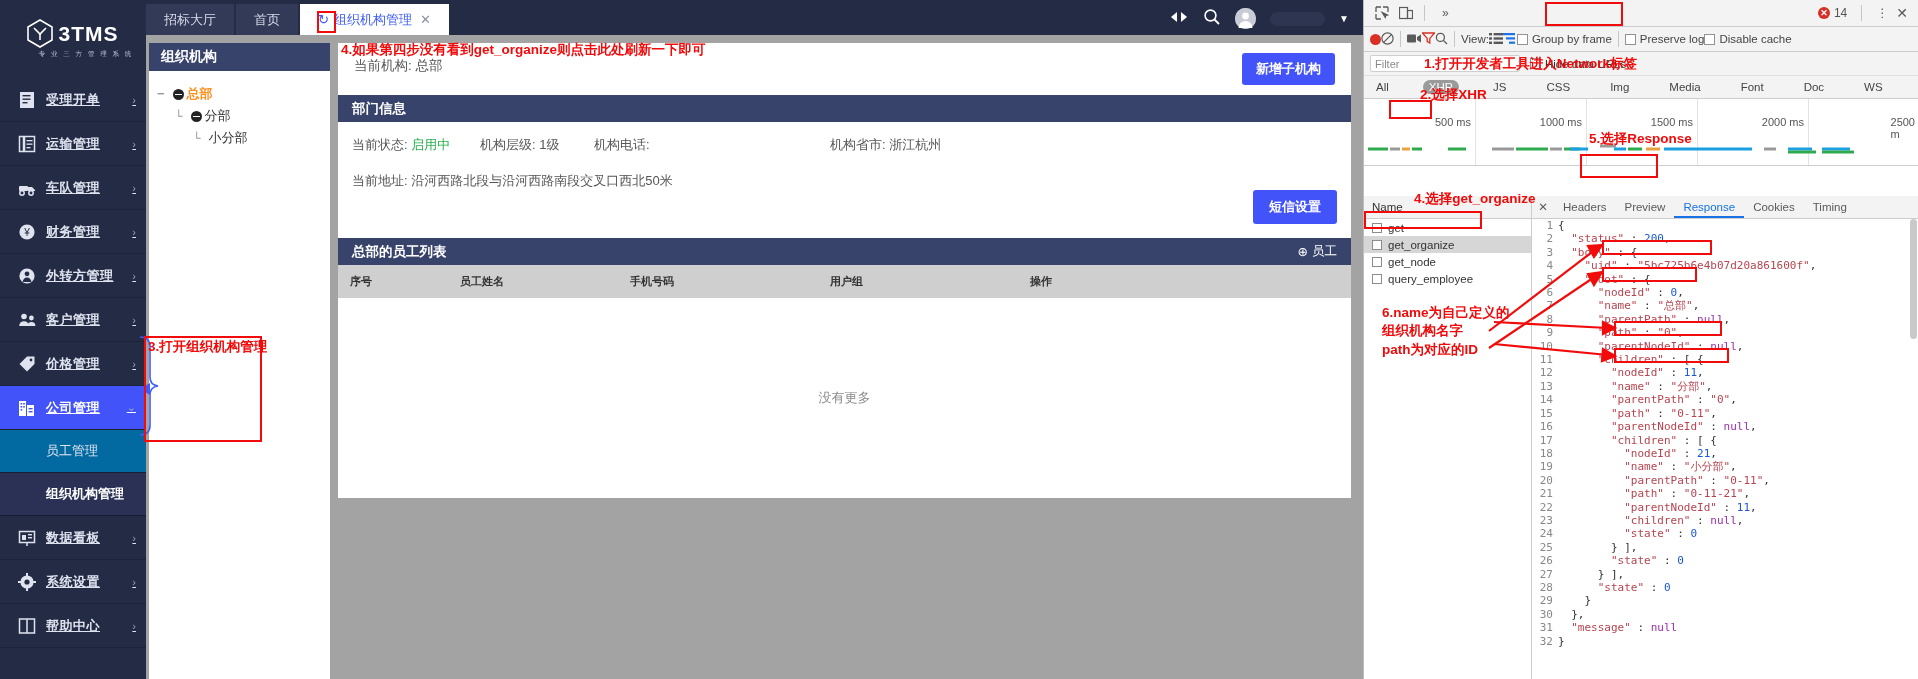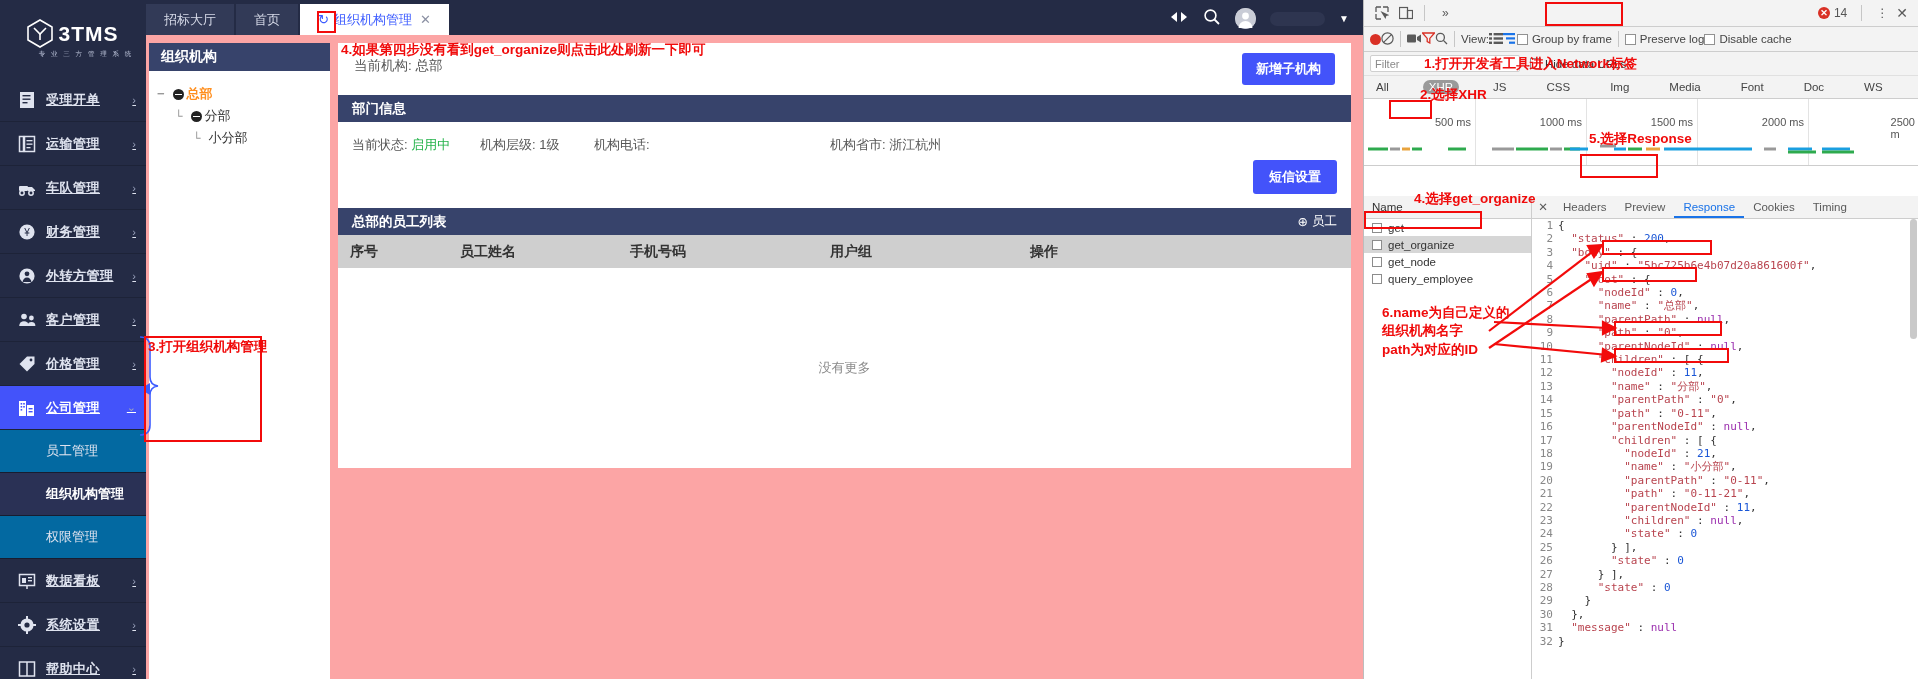--- a/index.html
+++ b/index.html
@@ -36,21 +36,21 @@
   .tabbar { height:35px; background:#242b45; display:flex; align-items:flex-end; position:relative; flex:0 0 35px; }
   .tab { height:31px; padding:0 18px; display:flex; align-items:center; font-size:13px;
          color:#d6dae8; background:#323a57; margin-right:2px; cursor:pointer; }
   .tab.active { background:#fff; color:#3b5bff; }
   .tab .spin { color:#3b5bff; margin-right:5px; font-size:13px; }
   .tab .x { margin-left:8px; color:#8b90a3; font-size:13px; }
   .topright { margin-left:auto; display:flex; align-items:center; gap:14px; padding:0 14px 6px 0; color:#fff; }
   .avatar { width:21px;height:21px;border-radius:50%;background:#c9ccd6;display:flex;align-items:center;justify-content:center; }
   .namepill { width:55px;height:14px;border-radius:7px;background:#2e3550; }
 
-  .body-area { flex:1; display:flex; background:#fca5a5; min-height:0; }
+  .body-area { flex:1; display:flex; background:#a3a3a3; min-height:0; }
 
   
   .tree-panel { width:181px; flex:0 0 181px; background:#fff; margin:8px 0 0 3px; }
   .tree-head { background:#37436b; color:#fff; font-weight:bold; font-size:14px; height:28px;
                display:flex; align-items:center; padding-left:12px; }
   .tree-body { padding:12px 0 0 8px; font-size:13px; }
   .tnode { display:flex; align-items:center; height:22px; }
   .tnode .minus { display:inline-block; width:11px;height:11px;border-radius:50%;background:#222;
                   position:relative; margin-right:3px; }
   .tnode .minus::after { content:""; position:absolute; left:2px; top:5px; width:7px; height:1.5px; background:#fff; }
@@ -71,21 +71,21 @@
   .info-row { display:flex; padding:14px 0 6px 14px; font-size:13px; color:#555; }
   .info-row .cell { }
   .c1 { width:128px; } .c2 { width:114px; } .c3 { width:236px; }
   .green { color:#25b34b; }
   .addr { padding:12px 0 0 14px; font-size:13px; color:#555; }
   .sms-wrap { position:relative; height:48px; }
   .btn-sms { position:absolute; right:14px; top:0px; background:#4353fa; color:#fff; border:none;
              padding:8px 16px; font-size:13px; font-weight:bold; border-radius:3px; cursor:pointer;
              font-family:"Liberation Sans",sans-serif;}
   .add-emp { font-size:12.5px; color:#fff; font-weight:normal; display:flex; align-items:center; gap:4px; cursor:pointer;}
-  .thead { background:#cfcfcf; height:33px; display:flex; align-items:center; font-size:14px; font-weight:bold; color:#333; }
+  .thead { background:#cfcfcf; height:33px; display:flex; align-items:center; font-size:11px; font-weight:bold; color:#333; }
   .thead div { padding-left:12px; }
   .th1{width:110px;} .th2{width:170px;} .th3{width:200px;} .th4{width:200px;} .th5{flex:1;}
   .empty { height:200px; display:flex; align-items:center; justify-content:center; color:#8a8a8a; font-size:13px; }
 
   
   .ann { position:absolute; color:#f00b0b; font-weight:bold; font-size:13.5px; white-space:nowrap; z-index:30;
          font-family:"Liberation Sans", sans-serif; }
   .redbox { position:absolute; border:2px solid #f20b0b; z-index:29; pointer-events:none; }
   .bluebrace { position:absolute; z-index:28; }
 
@@ -260,21 +260,20 @@
                 <rect x="2.6" y="10" width="1.6" height="1.6" fill="#4353fa"></rect>
                 <rect x="10.6" y="9" width="4" height="1.4" fill="#4353fa"></rect>
                 <rect x="10.6" y="12" width="4" height="1.4" fill="#4353fa"></rect>
               </svg>
             </span>
             <span class="lbl">公司管理</span>
             <span class="chev">⌄</span>
           </div>
           <div class="sub-item">员工管理</div>
           <div class="sub-item selected">组织机构管理</div>
-          <div class="sub-item">权限管理</div>
           <div class="nav-item">
             <span class="ico">
               <svg width="18" height="18" viewBox="0 0 18 18">
                 <rect x="1.5" y="2.5" width="15" height="11" fill="none" stroke="#dfe3ef" stroke-width="1.5"></rect>
                 <line x1="9" y1="13.5" x2="9" y2="17" stroke="#dfe3ef" stroke-width="1.5"></line>
                 <rect x="4" y="6" width="4" height="5" fill="#dfe3ef"></rect>
                 <rect x="10" y="5" width="4" height="1.4" fill="#dfe3ef"></rect>
                 <rect x="10" y="8" width="4" height="1.4" fill="#dfe3ef"></rect>
               </svg>
             </span>
@@ -393,20 +392,24 @@
                 <span>1级</span>
               </div>
               <div class="cell c3">
                 <span>机构电话:</span>
                 <span></span>
               </div>
               <div class="cell">
                 <span>机构省市:</span>
                 <span>浙江杭州</span>
               </div>
+            </div>
+            <div class="addr">
+              <span>当前地址:</span>
+              <span>沿河西路北段与沿河西路南段交叉口西北50米</span>
             </div>
             <div class="sms-wrap">
               <button class="btn-sms">短信设置</button>
             </div>
           </div>
 
           <div class="card">
             <div class="card-head light">
               <span>总部的员工列表</span>
               <span class="add-emp">

